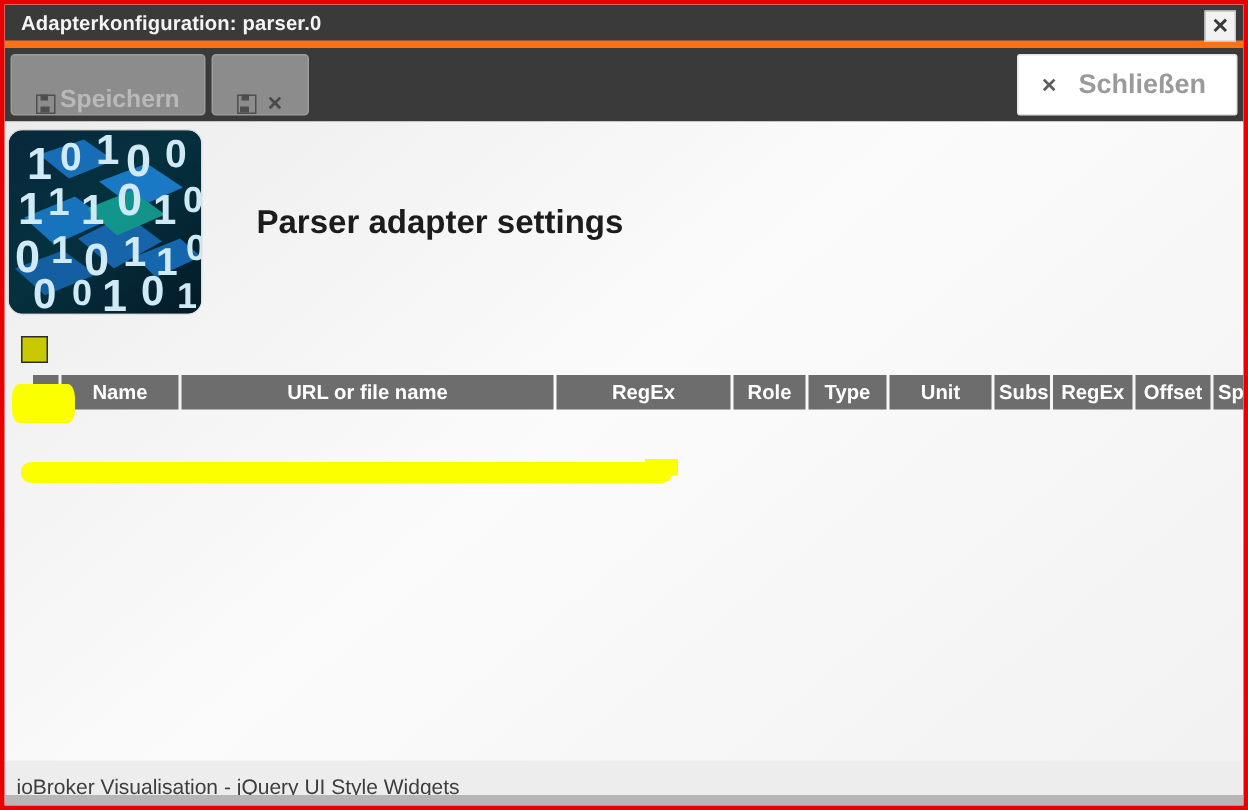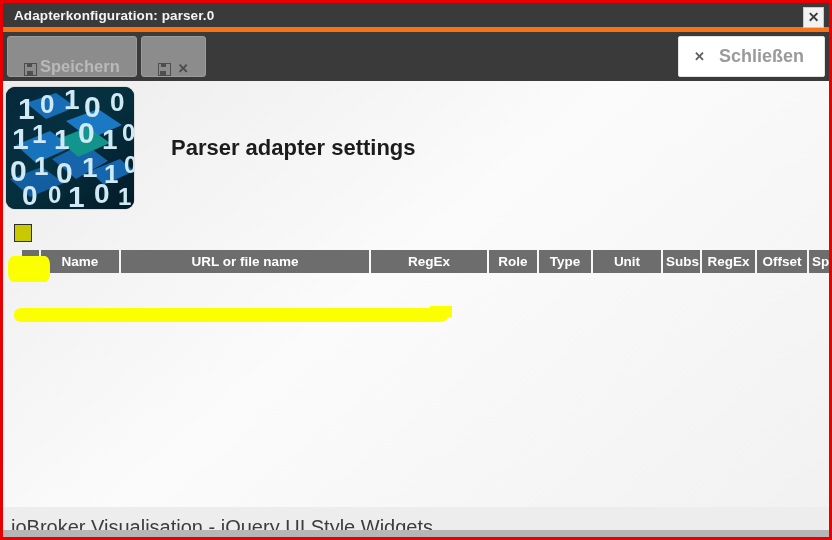--- a/index.html
+++ b/index.html
@@ -303,21 +303,21 @@
     bottom: 0;
     width: 826px;
     height: 30px;
     overflow: hidden;
     background: #ededed;
   }
   .bottom-bleed-text {
     position: absolute;
     left: 8px;
     top: 9px;
-    font-size: 20px;
+    font-size: 14px;
     color: #3d3d3d;
     white-space: nowrap;
   }
   .bottom-bar {
     position: absolute;
     left: 0;
     bottom: 0;
     width: 826px;
     height: 7px;
     background: #b6b6b6;

